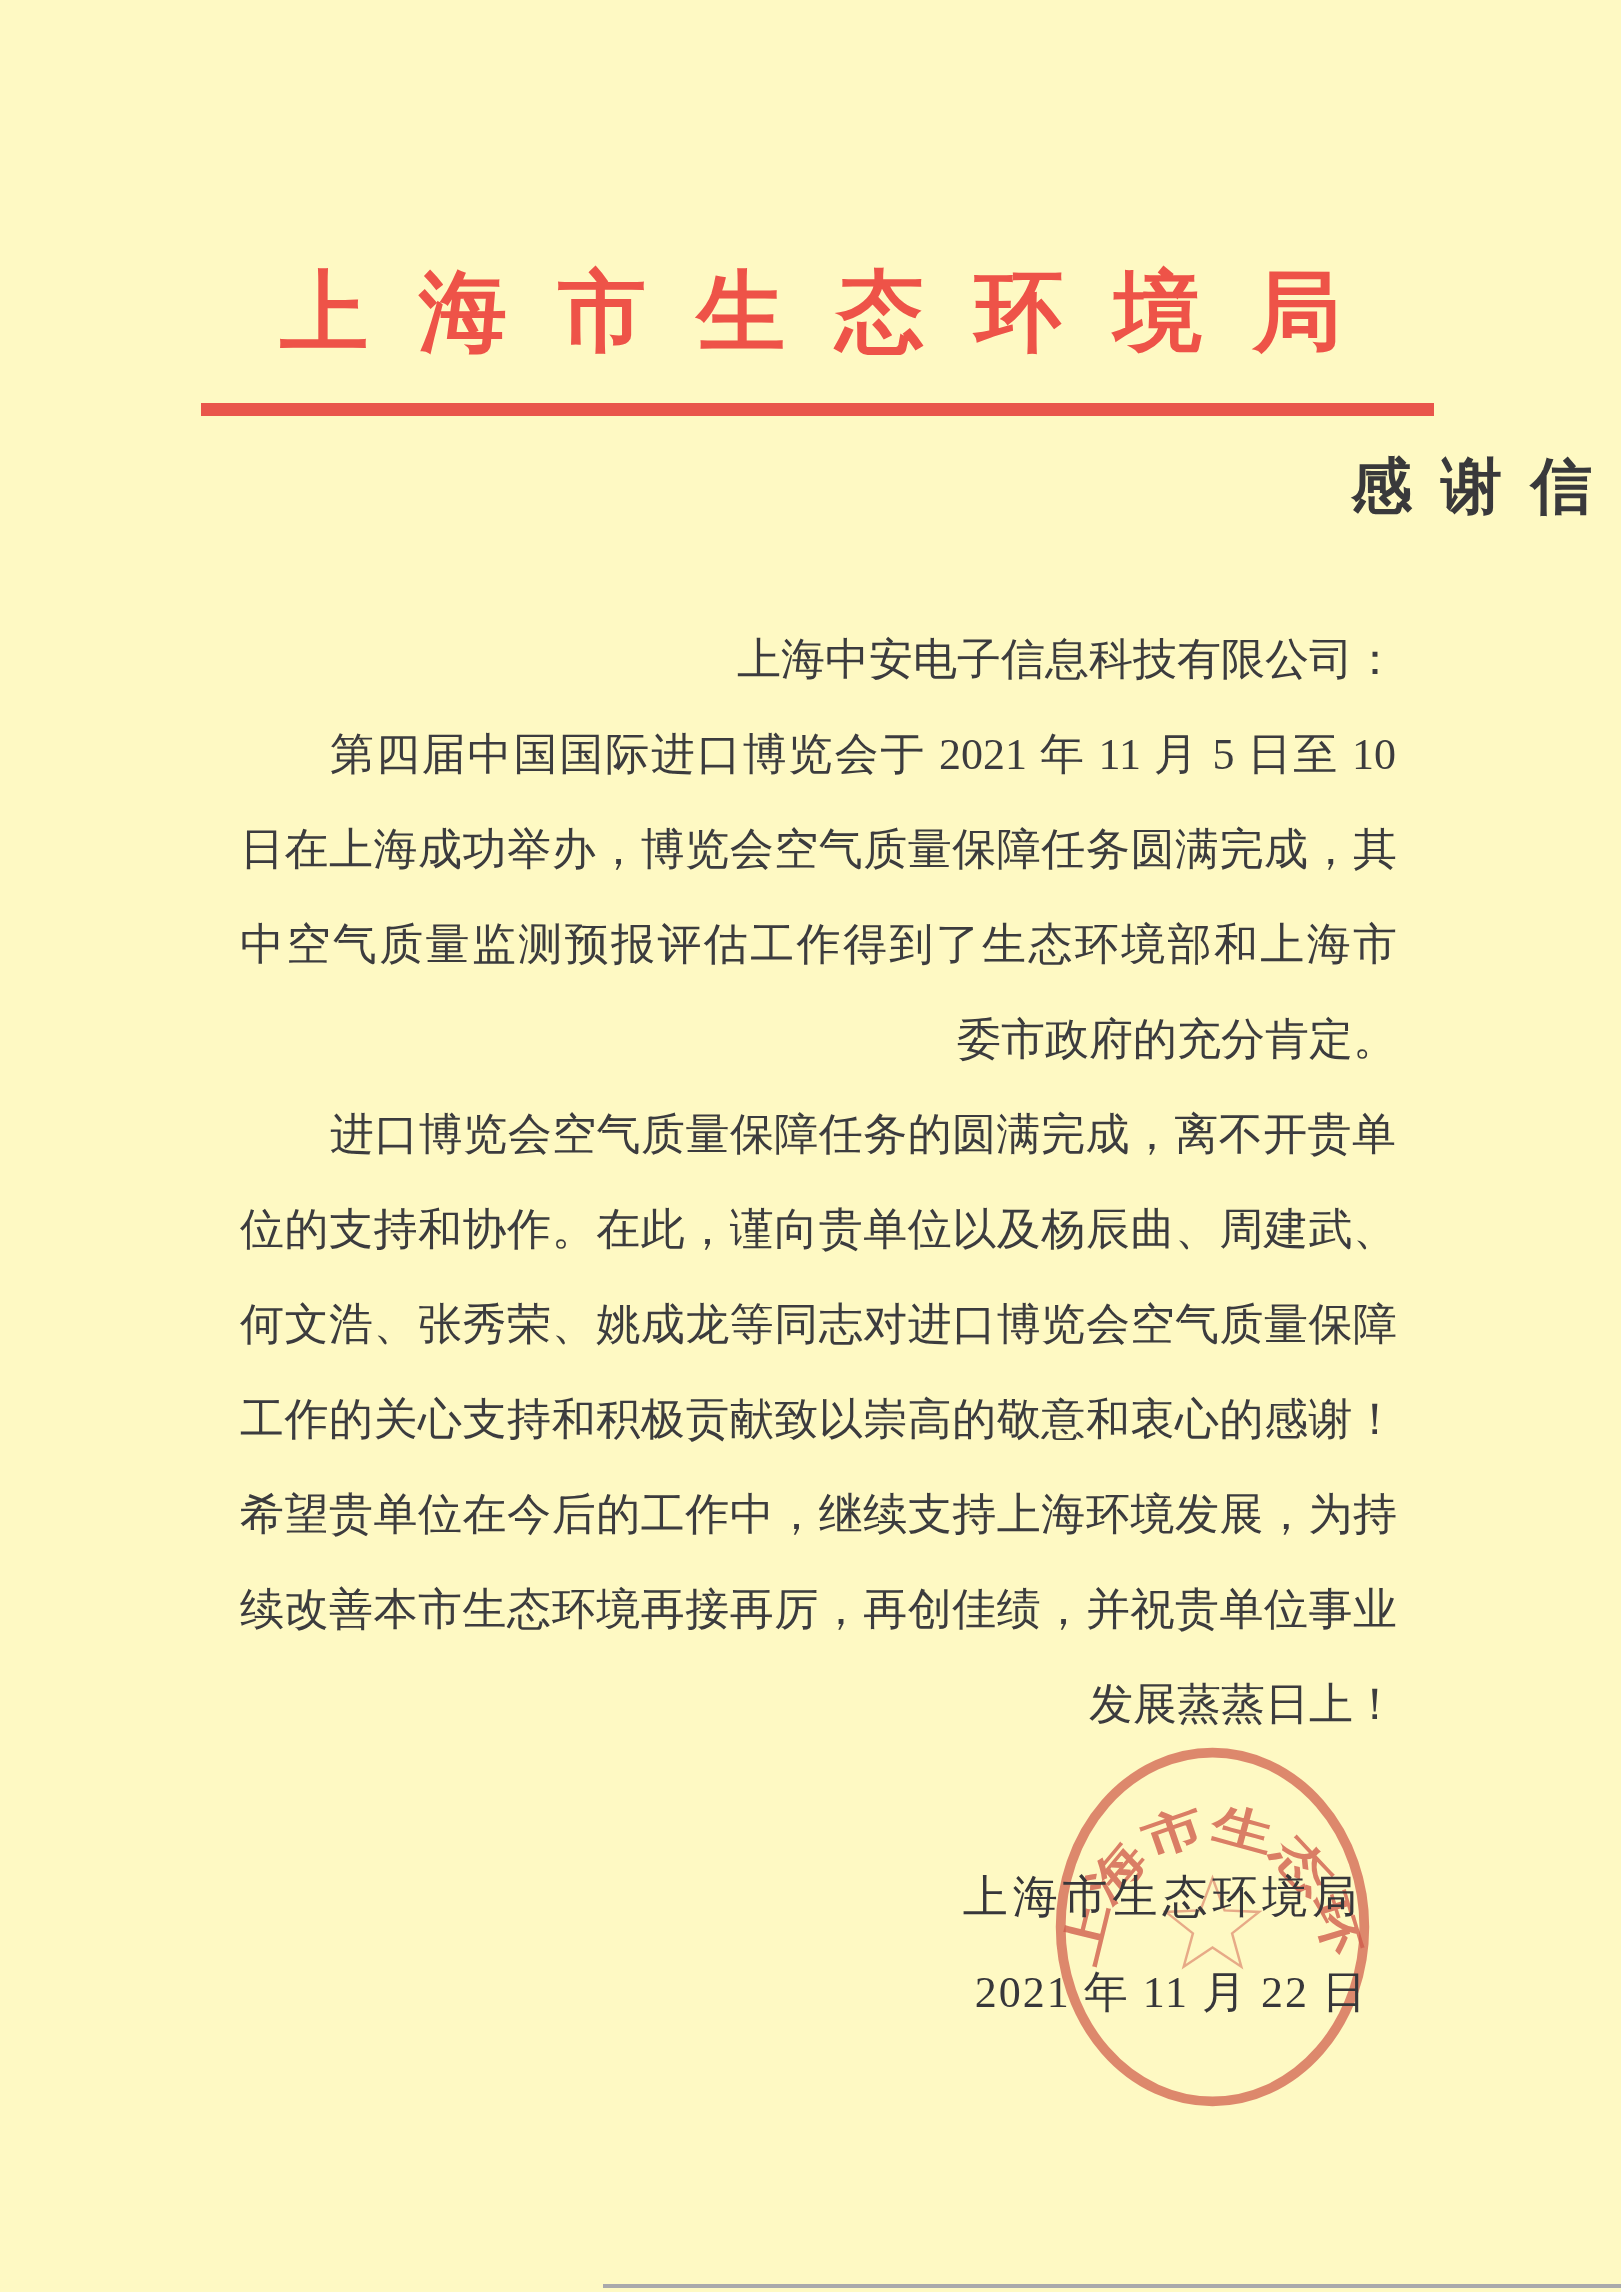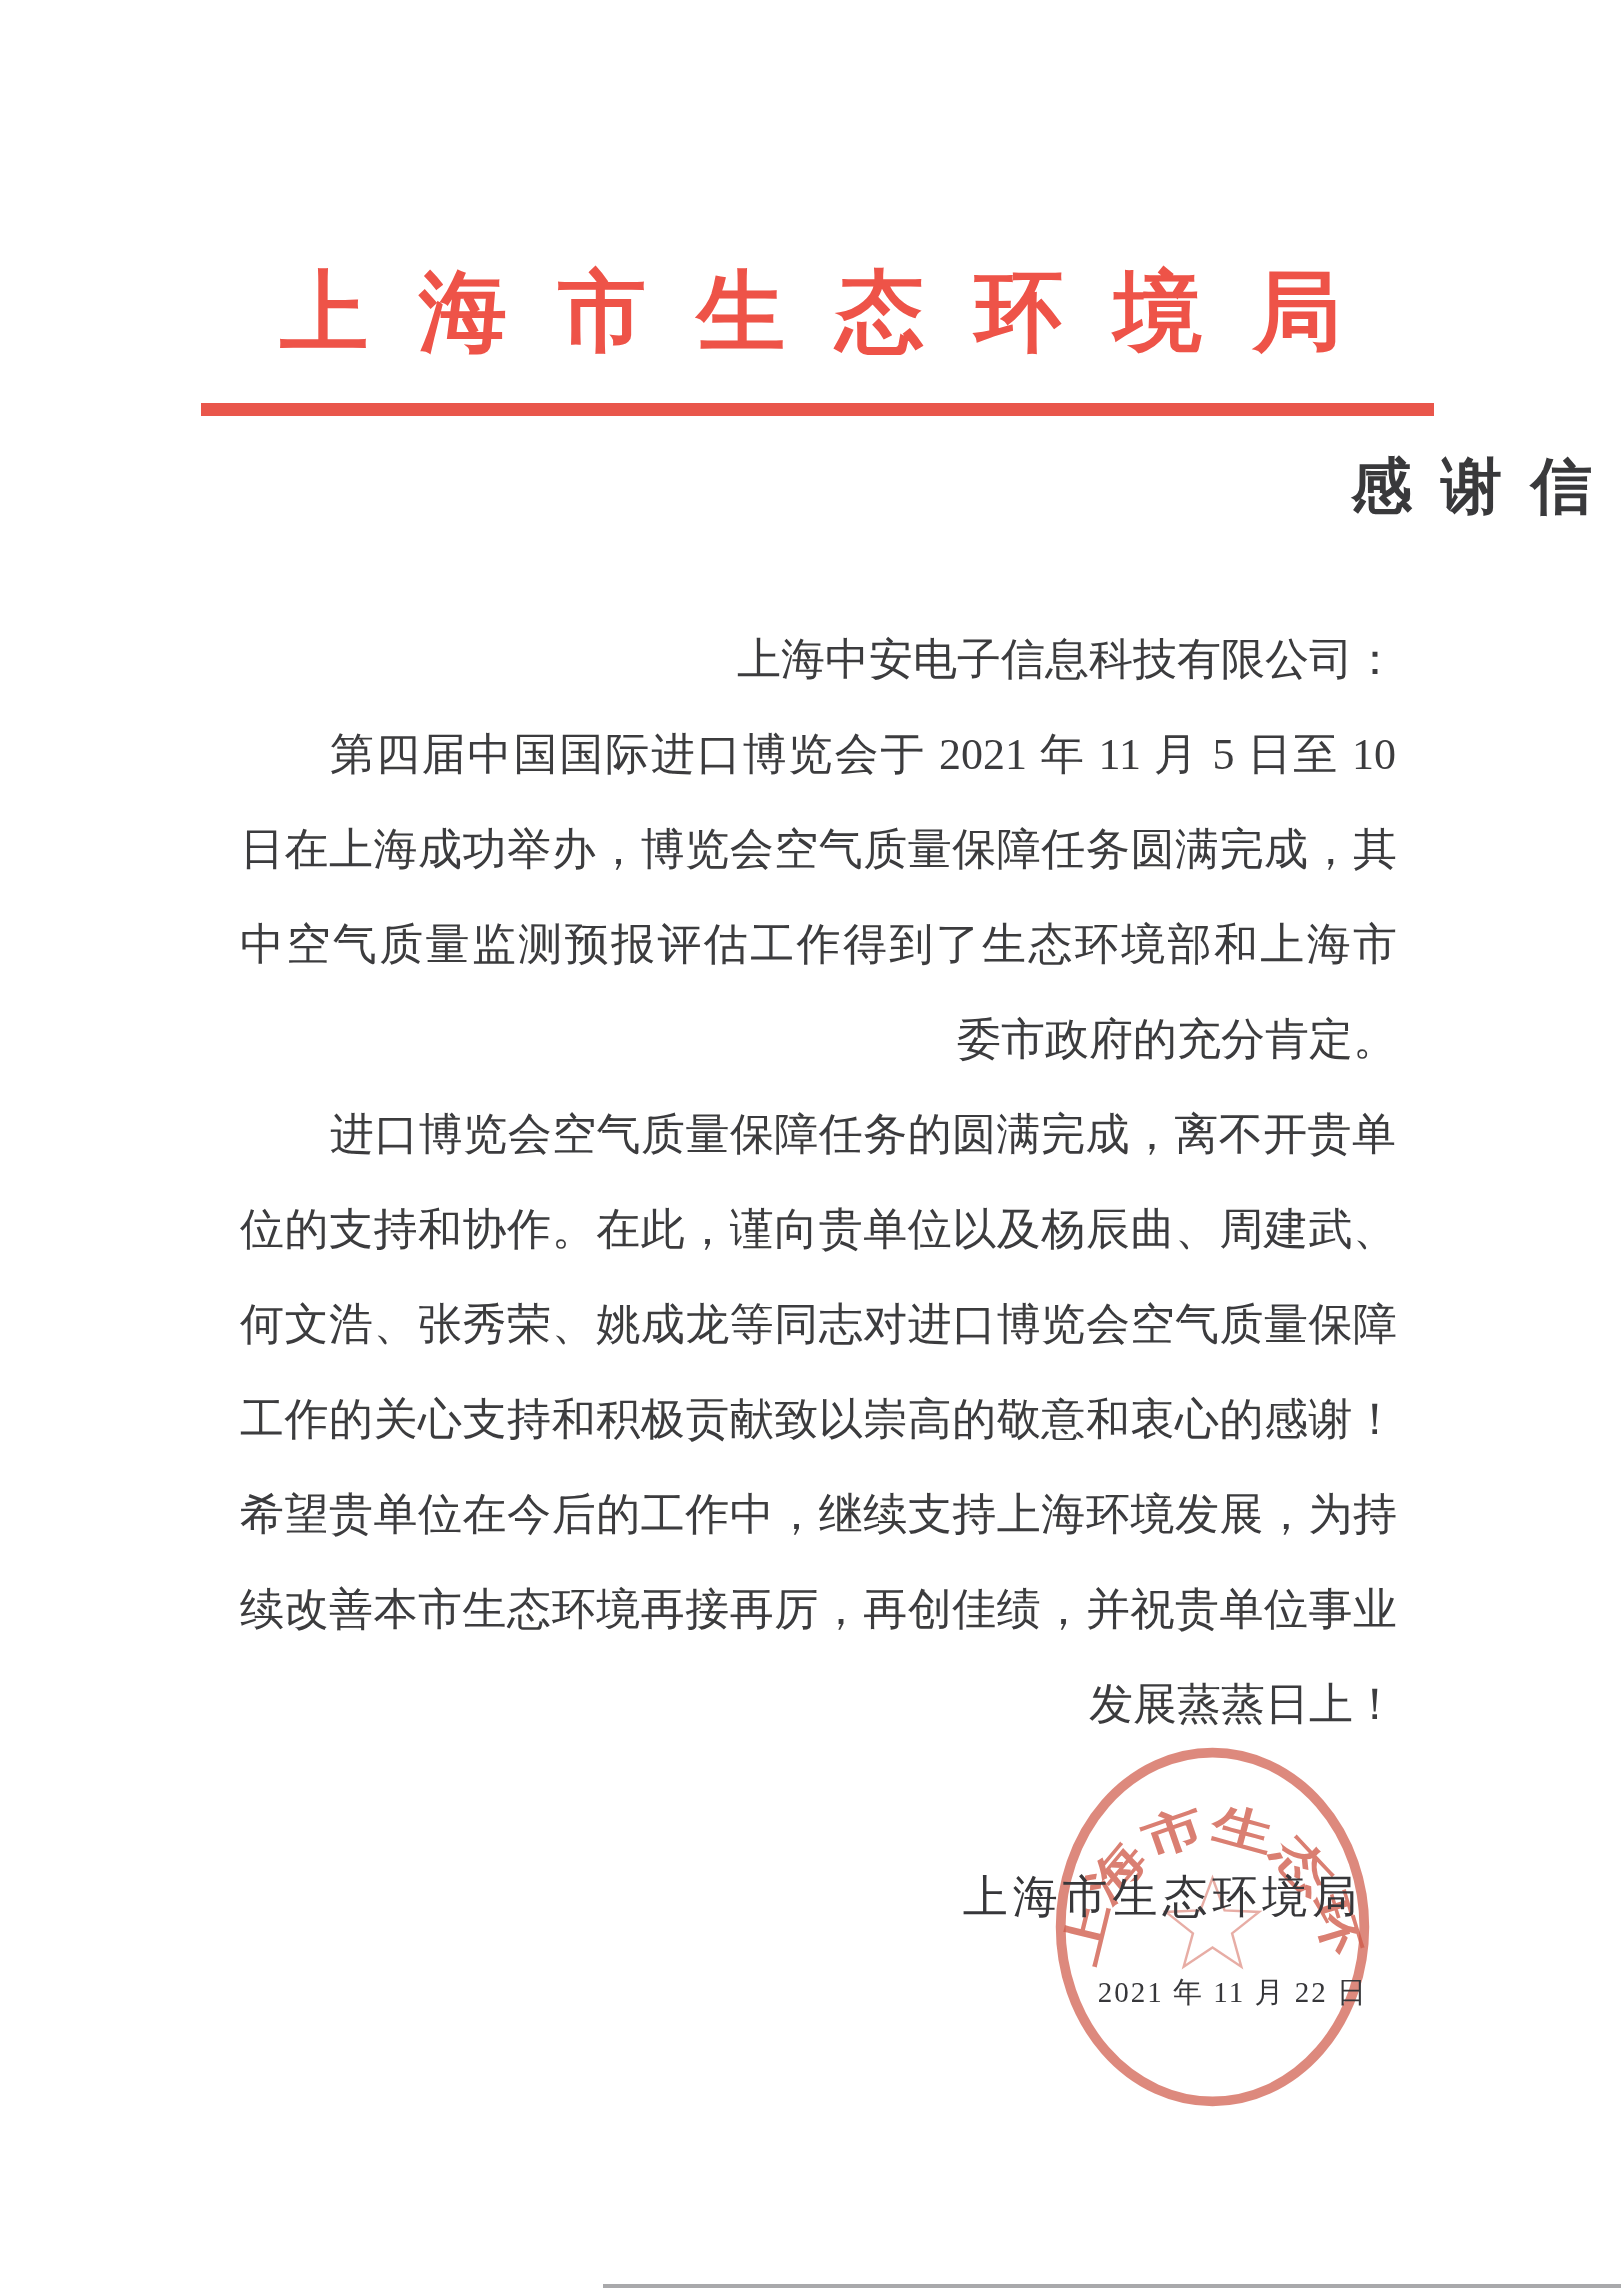--- a/index.html
+++ b/index.html
@@ -1,19 +1,19 @@
 <!DOCTYPE html>
 <html style="--header-red: #ee5348; --divider-red: #e9564b; --seal-red: #d05c4b; --body-text: #3c3c3e;"><head>
 <meta charset="utf-8">
 <style>
   html,body{margin:0;padding:0;background:#e9e9e9;}
   .page{
     position:relative;
     width:1621px;height:2293px;
-    background:#ffffff;
+    background:#fef9c3;
     overflow:hidden;
     font-family:"Liberation Serif","DejaVu Serif",serif;
   }
   
   .org-name{
     position:absolute;top:253px;left:0;width:1621px;
     text-align:center;
     font-size:88px;font-weight:bold;
     letter-spacing:51px;padding-left:51px;box-sizing:border-box;
     color:var(--header-red,#ee5348);
@@ -48,21 +48,21 @@
   .line.indent{padding-left:90px;}
   .line.just.indent{width:1066px;}
   
   .sig-org{
     position:absolute;top:1867px;right:259px;
     font-size:45px;line-height:61px;color:#37373a;
     letter-spacing:4.9px;white-space:nowrap;z-index:3;
   }
   .sig-date{
     position:absolute;top:1962px;right:253px;
-    font-size:29px;line-height:61px;color:#37373a;
+    font-size:44px;line-height:61px;color:#37373a;
     letter-spacing:2px;white-space:nowrap;z-index:3;text-align:right;
   }
   
   .seal-svg{
     position:absolute;left:1046px;top:1736px;
     width:333px;height:382px;z-index:2;
   }
   
   .scan-line{
     position:absolute;left:603px;top:2284px;

